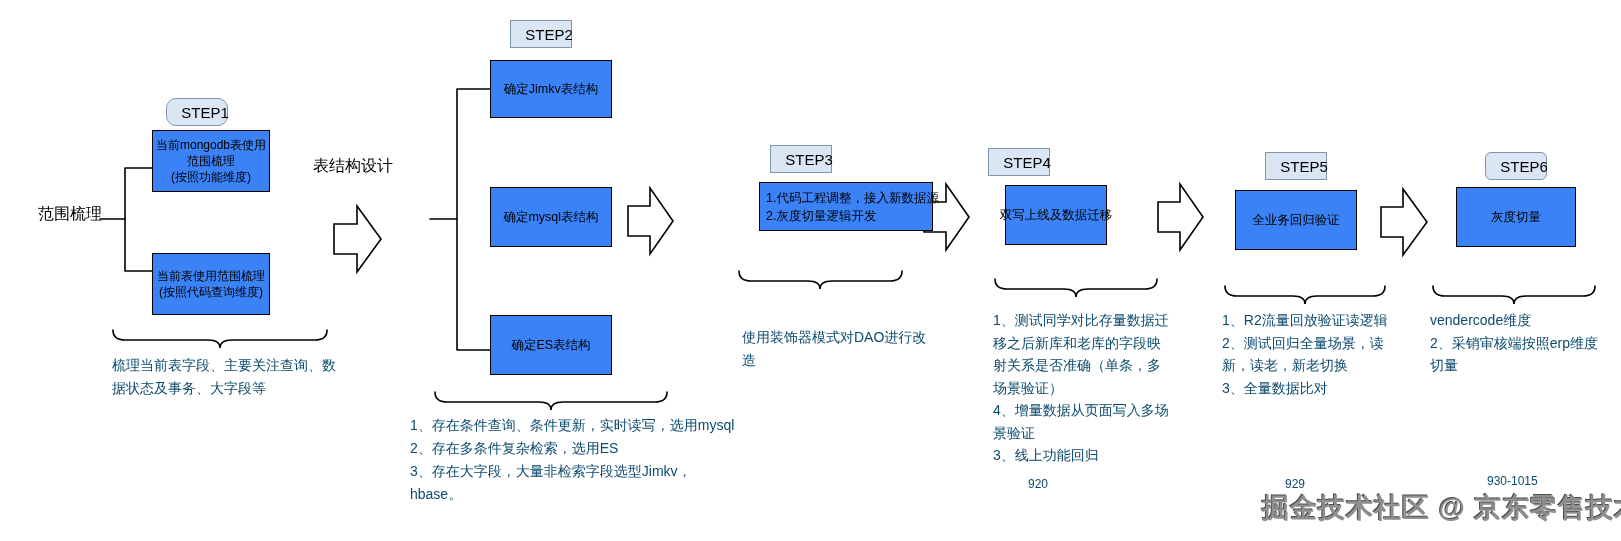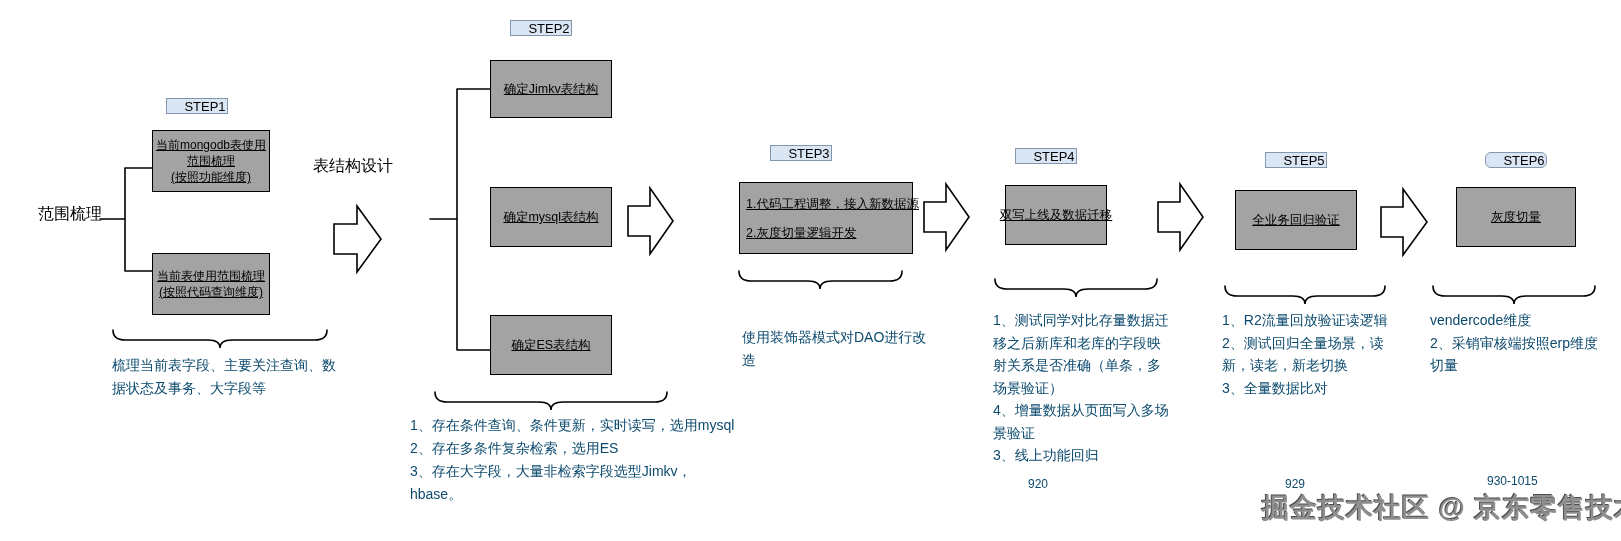--- a/index.html
+++ b/index.html
@@ -2,32 +2,31 @@
 <html><head>
 <meta charset="utf-8">
 <style>
   html,body { margin:0; padding:0; background:#ffffff; }
   .canvas {
     position:relative; width:1621px; height:541px; background:#ffffff;
     font-family:"Liberation Sans", sans-serif; color:#111; overflow:hidden;
   }
   .layer { position:absolute; left:0; top:0; width:1621px; height:541px; }
   .badge {
-    position:absolute; width:62px; height:16px; box-sizing:border-box;
+    position:absolute; width:62px; height:28px; box-sizing:border-box;
     background:#dbe6f4; border:1.5px solid #8296ad;
     display:flex; align-items:center; justify-content:center;
-    font-size:13px; color:#000;padding-left:16px;
+    font-size:15px; color:#000;padding-left:16px;
   }
   .box {
-    position:absolute; box-sizing:border-box; background:#a3a3a3;
+    position:absolute; box-sizing:border-box; background:#3b82f6;
     border:1.5px solid #000;
     display:flex; flex-direction:column; align-items:center; justify-content:center;
     text-align:center; font-size:12.5px; line-height:16px; color:#000;
     white-space:nowrap;
-    text-decoration:underline;
   }
   .box.left-align {
     align-items:flex-start; text-align:left; justify-content:space-around;
     padding:6px 6px; font-size:12.5px; line-height:18px;
   }
   .float-label { position:absolute; font-size:16px; color:#000; white-space:nowrap; }
   .note { position:absolute; font-size:14px; line-height:23px; color:#0c4a6e; white-space:nowrap; }
   .date { position:absolute; font-size:12px; color:#0c4a6e; white-space:nowrap; }
   .watermark {
     position:absolute; left:1262px; top:490px; font-size:27px; font-weight:bold;
@@ -57,45 +56,45 @@
     <polygon points="1381,207 1403,207 1403,189 1427,222 1403,255 1403,237 1381,237"></polygon>
 
     <path d="M113 330 Q113 340 125 340 L208 340 Q220 340 220 348 Q220 340 232 340 L315 340 Q327 340 327 330"></path>
     <path d="M435 392 Q435 402 447 402 L539 402 Q551 402 551 410 Q551 402 563 402 L655 402 Q667 402 667 392"></path>
     <path d="M739 271 Q739 281 751 281 L808 281 Q820 281 820 289 Q820 281 832 281 L890 281 Q902 281 902 271"></path>
     <path d="M995 279 Q995 289 1007 289 L1064 289 Q1076 289 1076 297 Q1076 289 1088 289 L1145 289 Q1157 289 1157 279"></path>
     <path d="M1225 286 Q1225 296 1237 296 L1293 296 Q1305 296 1305 304 Q1305 296 1317 296 L1373 296 Q1385 296 1385 286"></path>
     <path d="M1433 286 Q1433 296 1445 296 L1502 296 Q1514 296 1514 304 Q1514 296 1526 296 L1583 296 Q1595 296 1595 286"></path>
   </svg>
 
-  <div class="badge" style="left:166px; top:98px;">STEP1</div>
+  <div class="badge" style="left:166px; top:98px;border-radius:10px;">STEP1</div>
   <div class="badge" style="left:510px; top:20px;">STEP2</div>
   <div class="badge" style="left:770px; top:145px;">STEP3</div>
-  <div class="badge" style="left:1015px; top:148px;">STEP4</div>
+  <div class="badge" style="left:988px; top:148px;">STEP4</div>
   <div class="badge" style="left:1265px; top:152px;">STEP5</div>
   <div class="badge" style="left:1485px; top:152px;border-radius:6px;">STEP6</div>
 
   <div class="float-label" style="left:38px; top:204px;">范围梳理</div>
   <div class="float-label" style="left:313px; top:156px;">表结构设计</div>
 
   <div class="box" style="left:152px; top:130px; width:118px; height:62px; font-size:12px;">
       <div>当前mongodb表使用</div>
       <div>范围梳理</div>
       <div>(按照功能维度)</div>
     </div>
   <div class="box" style="left:152px; top:253px; width:118px; height:62px; font-size:12px;">
       <div>当前表使用范围梳理</div>
       <div>(按照代码查询维度)</div>
     </div>
 
   <div class="box" style="left:490px; top:60px; width:122px; height:58px;">确定Jimkv表结构</div>
   <div class="box" style="left:490px; top:187px; width:122px; height:60px;">确定mysql表结构</div>
   <div class="box" style="left:490px; top:315px; width:122px; height:60px;">确定ES表结构</div>
 
-  <div class="box left-align" style="left:739px; top:182px; width:174px; height:72px;">
+  <div class="box left-align" style="left:759px; top:182px; width:174px; height:49px;">
       <div>1.代码工程调整，接入新数据源</div>
       <div>2.灰度切量逻辑开发</div>
     </div>
 
   <div class="box" style="left:1005px; top:185px; width:102px; height:60px;">双写上线及数据迁移</div>
   <div class="box" style="left:1235px; top:190px; width:122px; height:60px;">全业务回归验证</div>
   <div class="box" style="left:1456px; top:187px; width:120px; height:60px;">灰度切量</div>
 
   <div class="note" style="left:112px; top:354px;">
       <div>梳理当前表字段、主要关注查询、数</div>

